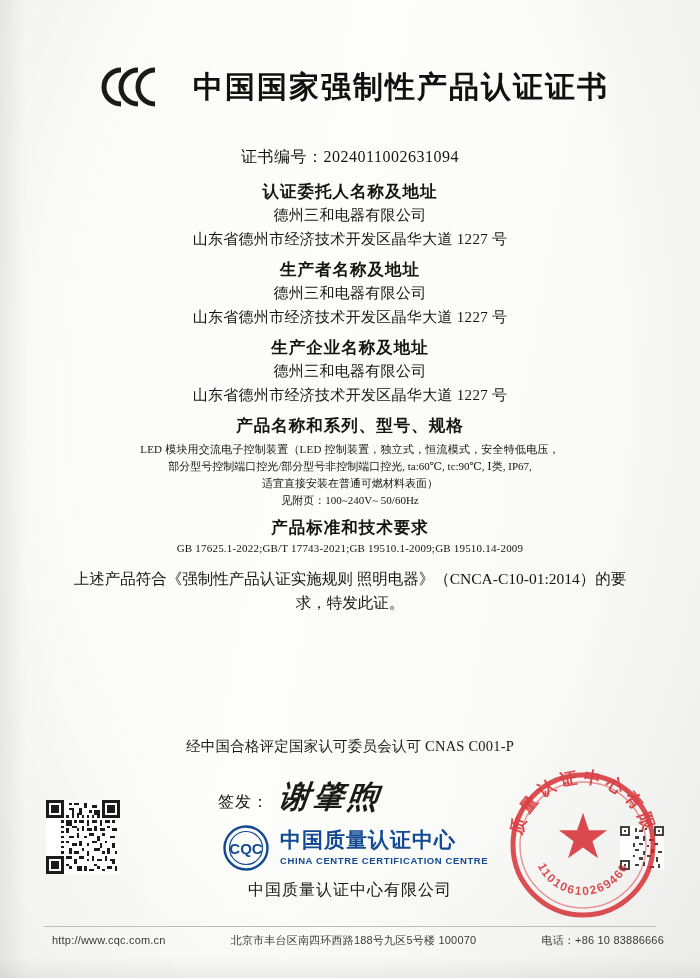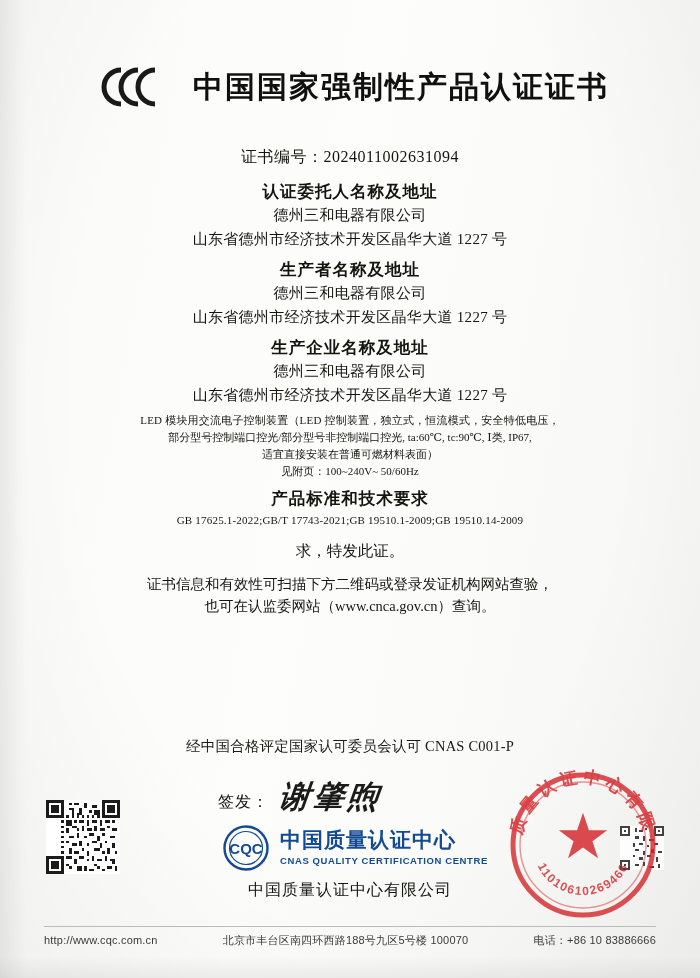--- a/index.html
+++ b/index.html
@@ -222,21 +222,21 @@
     position: absolute;
     top: 0;
     left: 44px;
     width: 612px;
     height: 1px;
     background: #bdbdb8;
   }
   .footer-inner {
     position: absolute;
     top: 7px;
-    left: 44px;
+    left: 52px;
     width: 612px;
     display: flex;
     justify-content: space-between;
     align-items: baseline;
   }
   .footer-url { letter-spacing: 0.2px; }
   .footer-addr { letter-spacing: 0.2px; }
   .footer-tel { letter-spacing: 0.2px; }
 
   
@@ -300,60 +300,58 @@
     <div class="line sec-head">生产者名称及地址</div>
     <div class="line sec-line">德州三和电器有限公司</div>
     <div class="line sec-line">山东省德州市经济技术开发区晶华大道 1227 号</div>
     <div class="gap-sm"></div>
 
     <div class="line sec-head">生产企业名称及地址</div>
     <div class="line sec-line">德州三和电器有限公司</div>
     <div class="line sec-line">山东省德州市经济技术开发区晶华大道 1227 号</div>
     <div class="gap-sm"></div>
 
+    <div class="line sec-head">产品名称和系列、型号、规格</div>
     <div class="prod-desc">
       <div class="line l1">LED 模块用交流电子控制装置（LED 控制装置，独立式，恒流模式，安全特低电压，</div>
       <div class="line">部分型号控制端口控光/部分型号非控制端口控光, ta:60℃, tc:90℃, Ⅰ类, IP67,</div>
       <div class="line">适宜直接安装在普通可燃材料表面）</div>
       <div class="line">见附页：100~240V~  50/60Hz</div>
     </div>
     <div class="gap-sm"></div>
 
     <div class="line sec-head">产品标准和技术要求</div>
     <div class="line standards">GB 17625.1-2022;GB/T 17743-2021;GB 19510.1-2009;GB 19510.14-2009</div>
 
     <div class="conform">
+      <div class="line">上述产品符合《强制性产品认证实施规则 照明电器》（CNCA-C10-01:2014）的要</div>
       <div class="line">求，特发此证。</div>
     </div>
 
 
-    <div class="verify">
-      <div class="line">证书信息和有效性可扫描下方二维码或登录发证机构网站查验，</div>
-      <div class="line">也可在认监委网站（www.cnca.gov.cn）查询。</div>
-    </div>
   </div>
 
   <div class="cnas-line">经中国合格评定国家认可委员会认可 CNAS C001-P</div>
 
   <div class="sig-row">
     <span class="sig-label">签发：</span>
     <span class="sig-name">谢肇煦</span>
   </div>
 
   <div class="cqc-block">
     <div class="cqc-mark">
       <svg width="48" height="48" viewBox="0 0 48 48" xmlns="http://www.w3.org/2000/svg">
         <circle cx="24" cy="24" r="21.5" fill="none" stroke="#134a93" stroke-width="2.4"></circle>
         <circle cx="24" cy="24" r="16.5" fill="none" stroke="#134a93" stroke-width="1.2"></circle>
         <text x="24" y="29.5" text-anchor="middle" font-family="Liberation Sans, sans-serif" font-size="15" font-weight="bold" fill="#134a93">CQC</text>
       </svg>
     </div>
     <div class="cqc-texts">
       <span class="cqc-cn">中国质量认证中心</span>
-      <span class="cqc-en">CNAS QUALITY CERTIFICATION CENTRE</span>
+      <span class="cqc-en">CHINA CENTRE CERTIFICATION CENTRE</span>
     </div>
   </div>
   <div class="cqc-company">中国质量认证中心有限公司</div>
 
   <div class="qr qr-main">
     <svg width="74" height="74" viewBox="0 0 29 29" xmlns="http://www.w3.org/2000/svg" shape-rendering="crispEdges">
       <rect width="29" height="29" fill="#ffffff"></rect>
       <g fill="#1b1b1b">
 
         <rect x="0" y="0" width="7" height="1"></rect>

